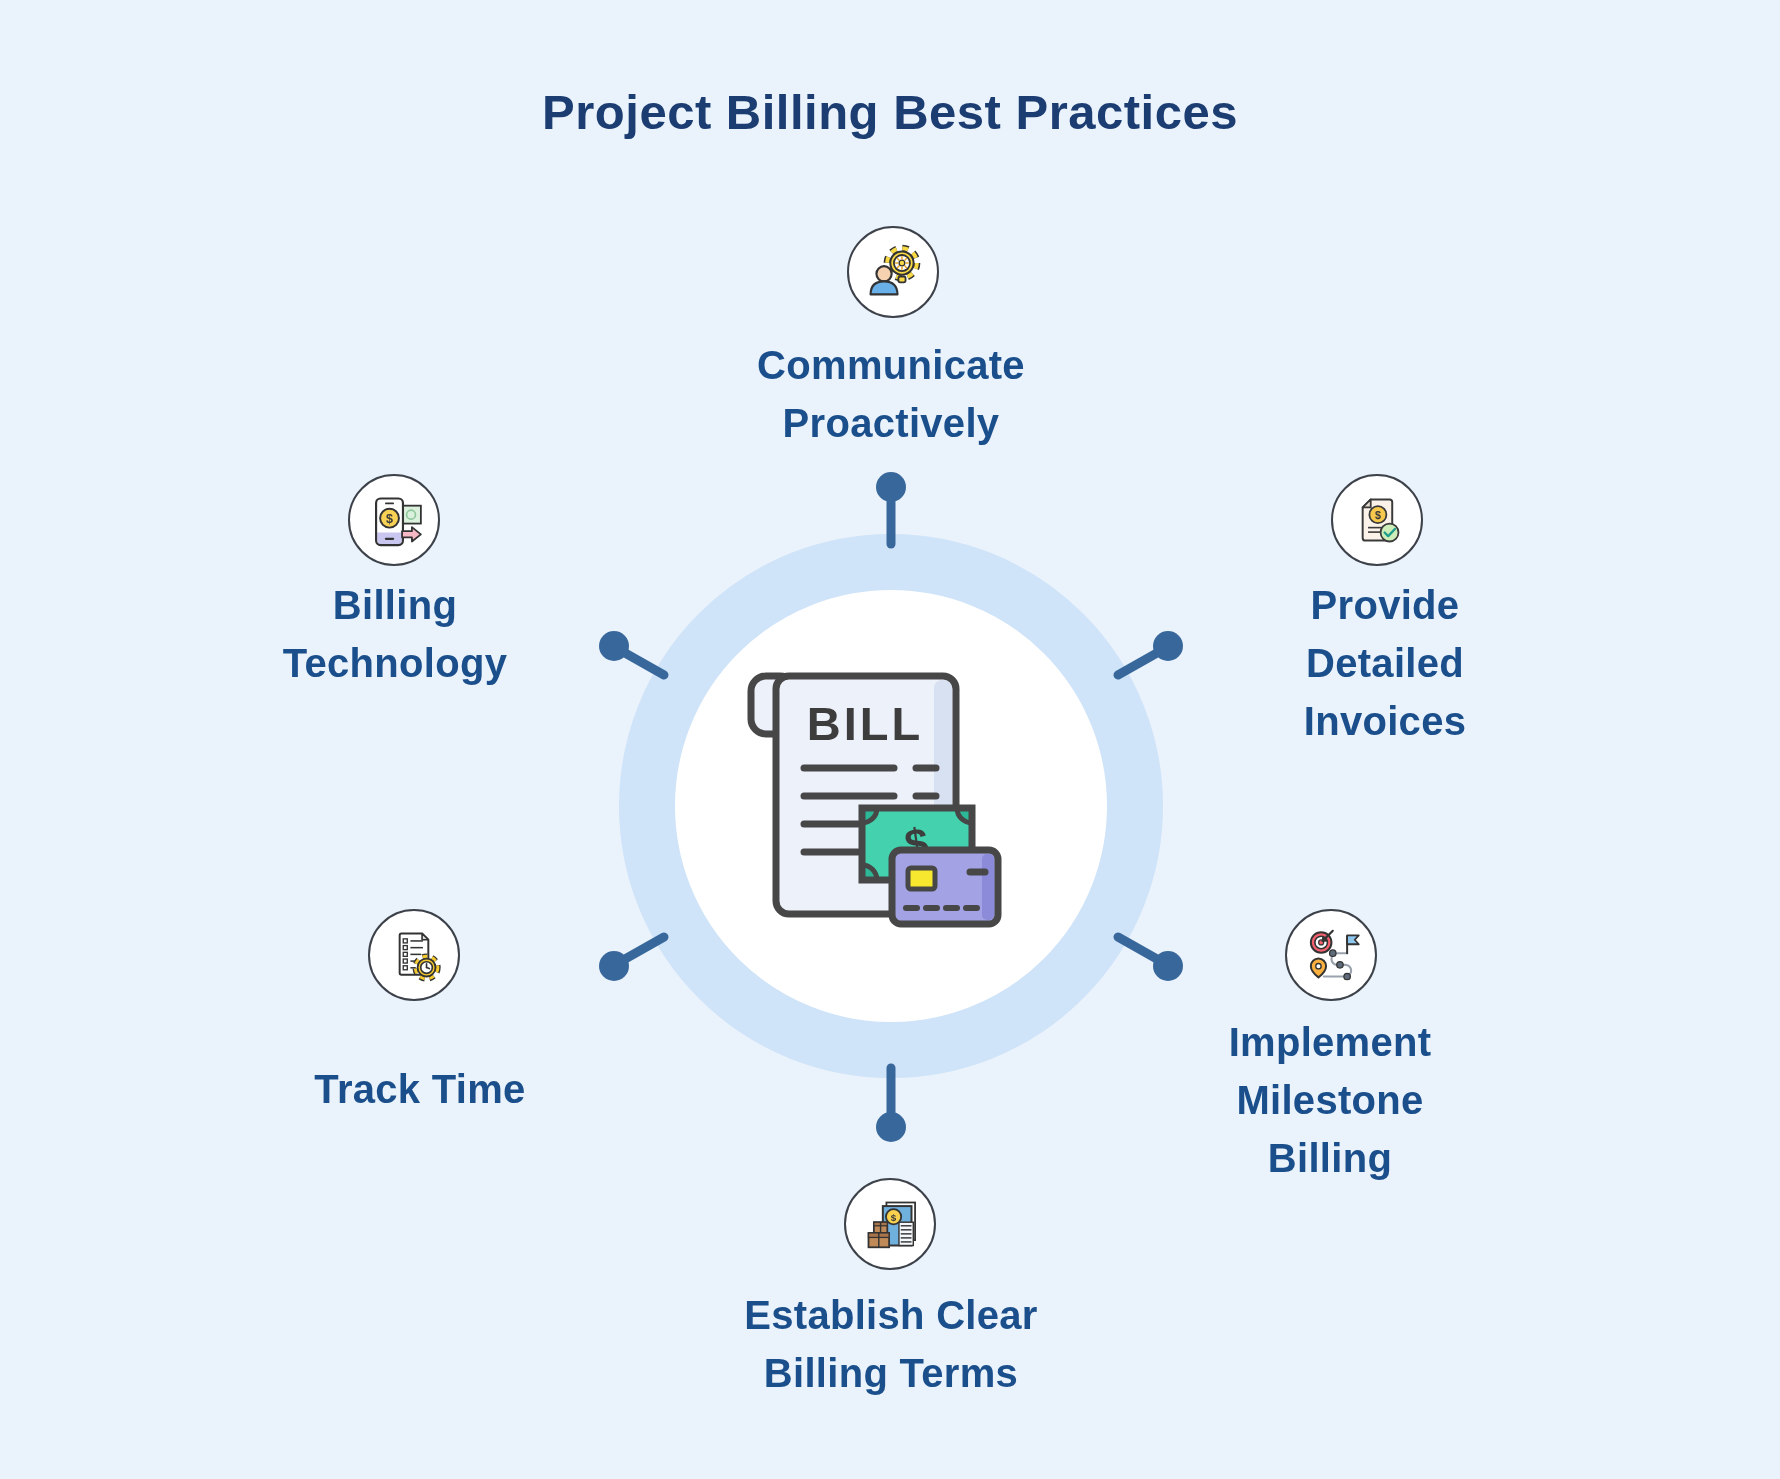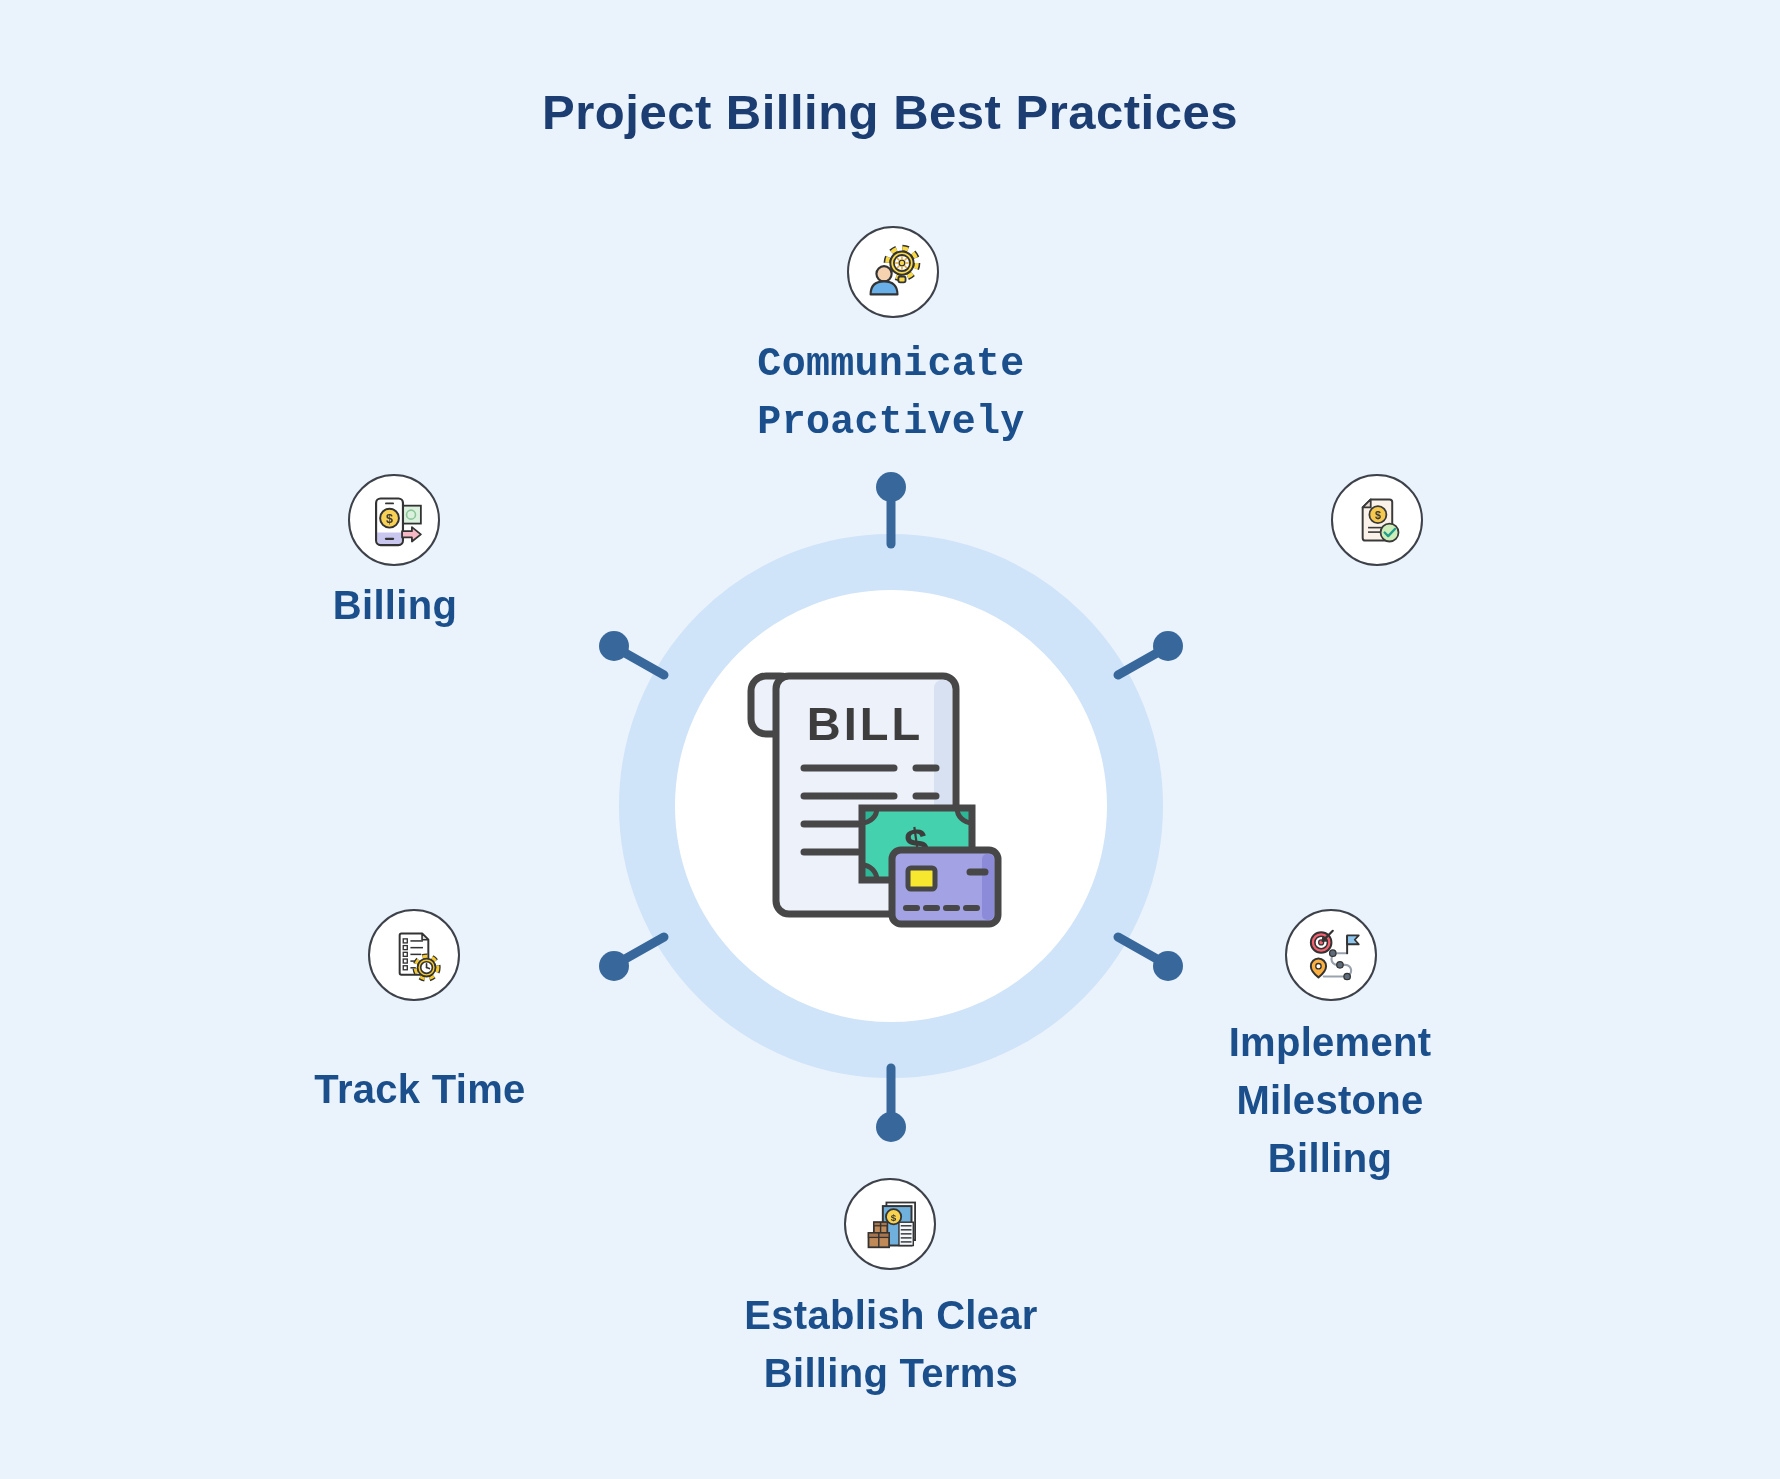--- a/index.html
+++ b/index.html
@@ -37,21 +37,21 @@
     color:var(--label,#1a4f8c);
   }
   .label span{display:block;}
   
   .ic-top{left:847px;top:226px;}
   .ic-ur{left:1331px;top:474px;}
   .ic-ul{left:348px;top:474px;}
   .ic-ll{left:368px;top:909px;}
   .ic-lr{left:1285px;top:909px;}
   .ic-bottom{left:844px;top:1178px;}
-  .lb-top{left:591px;top:336px;font-family:Liberation Mono, monospace;}
+  .lb-top{left:591px;top:336px;}
   .lb-ur{left:1085px;top:576px;}
   .lb-ul{left:95px;top:576px;}
   .lb-ll{left:120px;top:1013px;margin-top:47px;}
   .lb-lr{left:1030px;top:1013px;}
   .lb-bottom{left:591px;top:1286px;}
   text{font-family:"Liberation Sans","DejaVu Sans",sans-serif;}
 </style>
 </head>
 <body>
 
@@ -164,20 +164,25 @@
       <path d="M41,25 h21 a3,3 0 0 1 3,3 v40 a3,3 0 0 1 -3,3 h-27 a3,3 0 0 1 -3,-3 v-34 z" fill="#fbf3ea" stroke="#3a3a3a" stroke-width="2.2" stroke-linejoin="round"></path>
       <path d="M41,25 v9 h-9 z" fill="#e8ddd2" stroke="#3a3a3a" stroke-width="2" stroke-linejoin="round"></path>
       <circle cx="49" cy="42" r="9.5" fill="#f6c94d" stroke="#3a3a3a" stroke-width="2"></circle>
       <text x="49" y="46.5" text-anchor="middle" font-size="12" font-weight="bold" fill="#3a3a3a">$</text>
       <line x1="38" y1="56.5" x2="60" y2="56.5" stroke="#3a3a3a" stroke-width="1.8"></line>
       <line x1="38" y1="61.5" x2="56" y2="61.5" stroke="#3a3a3a" stroke-width="1.8"></line>
       <circle cx="62" cy="62" r="10" fill="#cdeeb8" stroke="#3a3a3a" stroke-width="2"></circle>
       <path d="M56.5,62 l4,4 l7.5,-8" fill="none" stroke="#1f9e8e" stroke-width="2.6" stroke-linecap="round" stroke-linejoin="round"></path>
     </svg>
   </div>
+  <div class="label lb-ur">
+    <span>Provide</span>
+    <span>Detailed</span>
+    <span>Invoices</span>
+  </div>
 
   <div class="icon-circle ic-lr">
     <svg viewBox="0 0 96 96">
       <path d="M40,72 h24 a6.5,6.5 0 0 0 0,-13 h-9 a6.5,6.5 0 0 1 0,-13 h11" fill="none" stroke="#9aa3ad" stroke-width="2.4" stroke-linecap="round"></path>
       <circle cx="50" cy="46" r="3.6" fill="#5d6b7a" stroke="#333" stroke-width="1.4"></circle>
       <circle cx="58" cy="59" r="3.6" fill="#5d6b7a" stroke="#333" stroke-width="1.4"></circle>
       <circle cx="66" cy="72" r="3.6" fill="#5d6b7a" stroke="#333" stroke-width="1.4"></circle>
       <circle cx="37" cy="34" r="11.5" fill="#f4616e" stroke="#333" stroke-width="2.2"></circle>
       <circle cx="37" cy="34" r="7" fill="#fff" stroke="#333" stroke-width="1.8"></circle>
       <circle cx="37" cy="34" r="2.8" fill="#f4616e" stroke="#333" stroke-width="1.4"></circle>
@@ -261,15 +266,16 @@
       <rect x="28" y="24" width="30" height="52" rx="5" fill="none" stroke="#333" stroke-width="2.4"></rect>
       <line x1="39" y1="29.5" x2="47" y2="29.5" stroke="#333" stroke-width="2" stroke-linecap="round"></line>
       <line x1="39" y1="69" x2="47" y2="69" stroke="#333" stroke-width="2.5" stroke-linecap="round"></line>
       <circle cx="43" cy="46" r="10.5" fill="#f8d155" stroke="#333" stroke-width="2.2"></circle>
       <text x="43" y="51.5" text-anchor="middle" font-size="14" font-weight="bold" fill="#3a3a3a">$</text>
       <path d="M57,60.5 h11 v-4.5 l10,8 -10,8 v-4.5 h-11 z" fill="#f5b8c4" stroke="#333" stroke-width="2" stroke-linejoin="round"></path>
     </svg>
   </div>
   <div class="label lb-ul">
     <span>Billing</span>
+    <span>Technology</span>
   </div>
 
 </div>
 
 </body></html>

